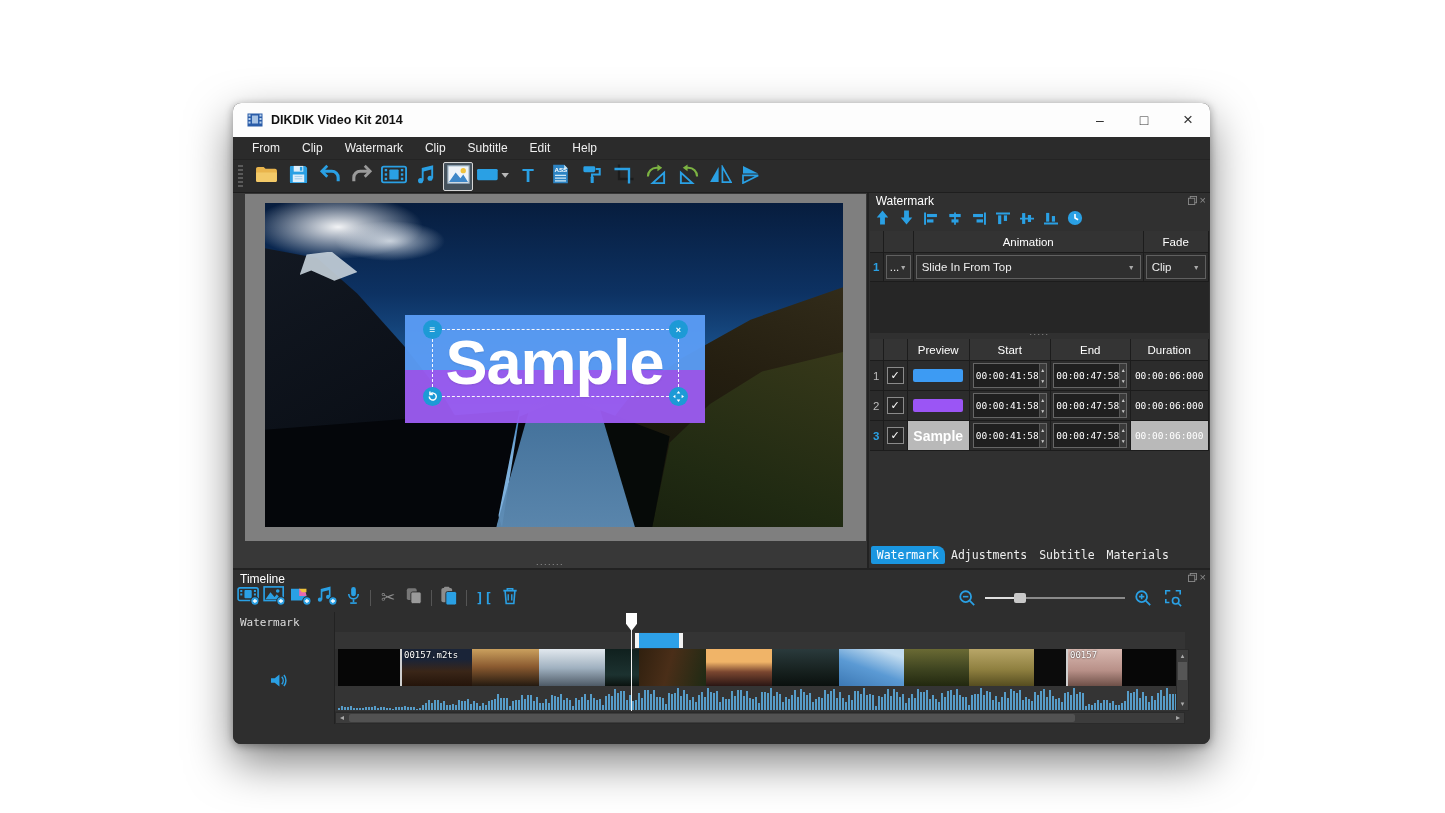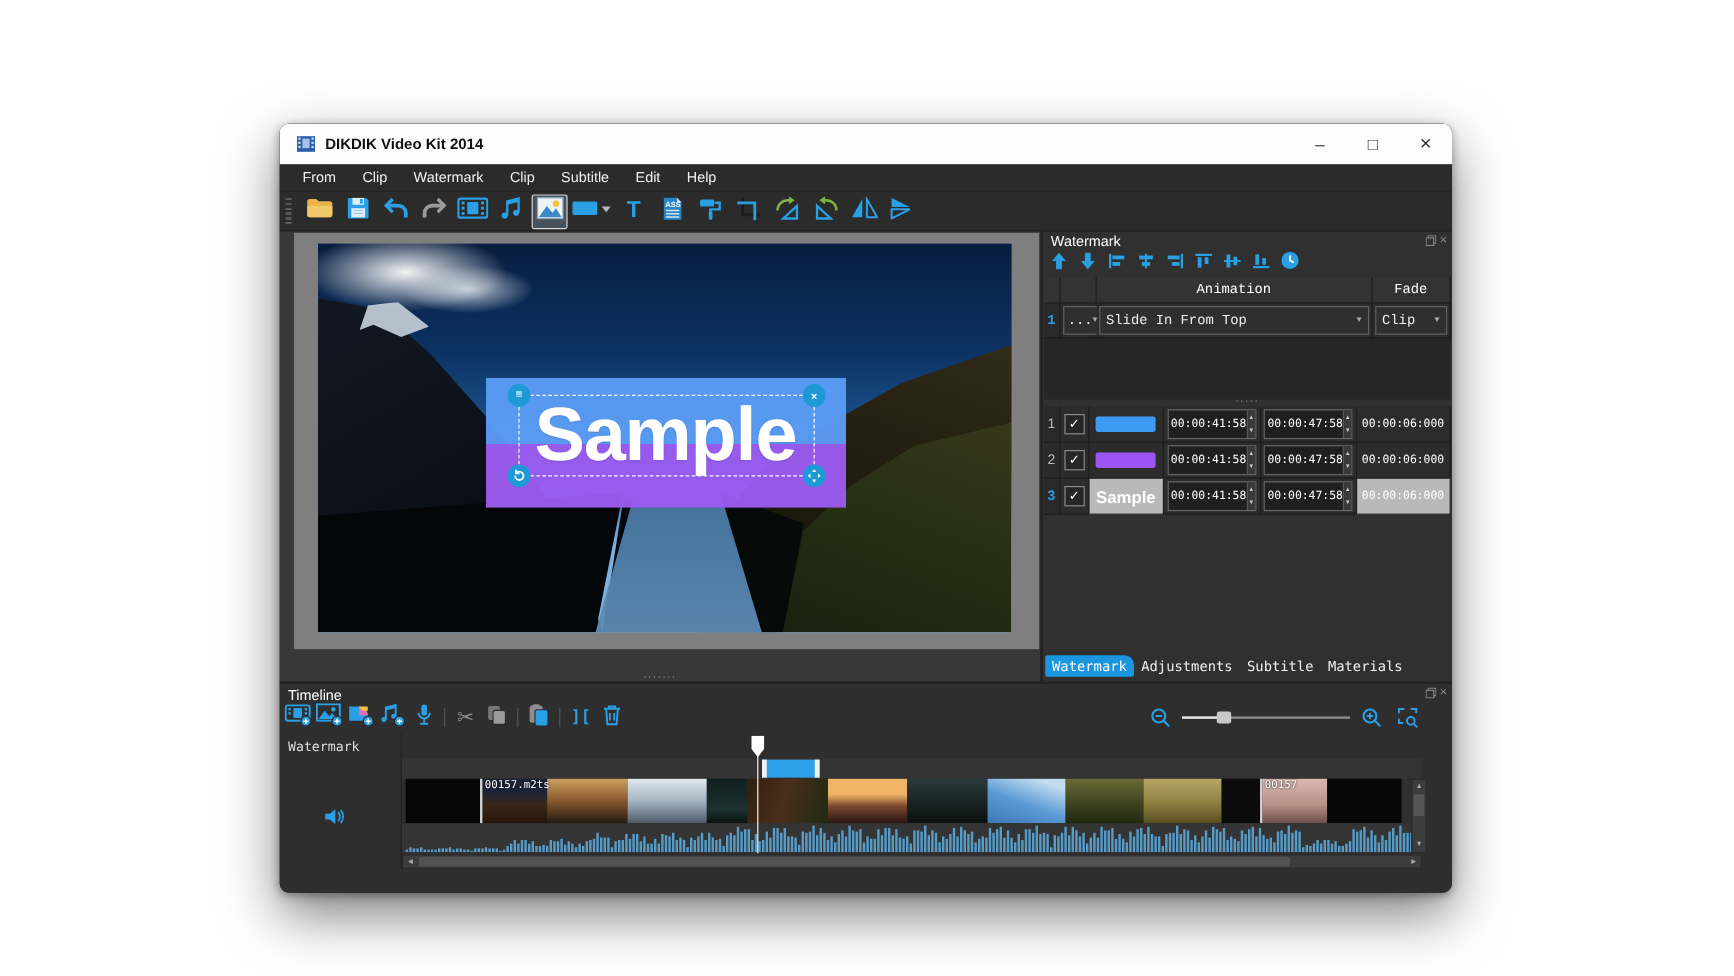--- a/index.html
+++ b/index.html
@@ -71,21 +71,21 @@
   .split-dots{position:absolute;left:0;right:0;bottom:1px;text-align:center;color:#9a9a9a;font-size:9px;letter-spacing:1px;line-height:6px;}
   
   .rpanel{width:342px;background:#303030;border-left:2px solid #222;position:relative;font-size:11.5px;}
   .rp-head{position:absolute;left:0;top:0;width:100%;height:16px;display:flex;align-items:center;}
   .rp-title{color:#fff;font-size:12px;margin-left:7px;}
   .mini-ic{margin-left:auto;display:flex;gap:3px;margin-right:4px;}
   .mini-ic span{color:#8a8a8a;font-size:9px;}
   .rp-tools{position:absolute;left:4px;top:15px;height:22px;display:flex;align-items:center;gap:4px;}
   .rp-tool{width:20px;height:20px;display:flex;align-items:center;justify-content:center;color:#2aa0e4;font-weight:700;font-size:15px;}
   .anim-wrap{position:absolute;left:1px;top:38px;width:339px;background:#262626;height:102px;}
-  .agrid{display:grid;grid-template-columns:14px 30px 230px 65px;font-family:Liberation Mono, monospace;}
+  .agrid{display:grid;grid-template-columns:14px 30px 230px 65px;}
   .agrid .hc{height:21px;background:#333;border:1px solid #1c1c1c;border-width:0 1px 1px 0;color:#fff;display:flex;align-items:center;justify-content:center;font-size:11.5px;}
   .agrid .rc{height:28px;border:1px solid #1c1c1c;border-width:0 1px 1px 0;display:flex;align-items:center;background:#2c2c2c;}
   .rownum{justify-content:center;color:#bbb;background:#2a2a2a !important;}
   .rownum.sel{color:#2aa0e4;font-weight:700;}
   .combo{display:flex;align-items:center;background:#2f2f2f;border:1px solid #606060;color:#eee;height:22px;margin:0 2px;flex:1;padding:0 5px;}
   .combo .arr{margin-left:auto;color:#aaa;font-size:7px;}
   .dots{position:absolute;left:0;width:100%;text-align:center;color:#8f8f8f;font-size:9px;letter-spacing:1px;line-height:7px;}
   .tt-wrap{position:absolute;left:1px;top:146px;width:339px;}
   .tgrid{display:grid;grid-template-columns:14px 24px 62px 81px 80px 78px;}
   .tgrid .hc{height:21px;background:#343434;border:1px solid #1c1c1c;border-width:0 1px 1px 0;color:#fff;display:flex;align-items:center;justify-content:center;}
@@ -453,20 +453,28 @@
               <span>Clip</span>
                 <span class="arr">▼</span>
             </span>
           </div>
         </div>
       </div>
 
       <div class="dots" style="top:138px;">·····</div>
 
       <div class="tt-wrap">
+        <div class="tgrid">
+          <div class="hc"></div>
+          <div class="hc"></div>
+          <div class="hc">Preview</div>
+          <div class="hc">Start</div>
+          <div class="hc">End</div>
+          <div class="hc">Duration</div>
+        </div>
         <div class="tgrid" id="tt-body">
             <div class="rc rownum">1</div>
             <div class="rc">
               <span class="cbox">✓</span>
             </div>
             <div class="rc">
               <span class="pv-bar" style="background:#3D9BF3"></span>
             </div>
             <div class="rc">
               <span class="spin">
@@ -689,21 +697,21 @@
           <path d="M2 5.5h4L11 1.5v13L6 10.5H2z" fill="#2aa0e4"></path>
           <path d="M13.5 4a6 6 0 0 1 0 8M15.8 2.2a9 9 0 0 1 0 11.6" stroke="#2aa0e4" stroke-width="1.6" fill="none"></path>
         </svg>
     </span>
 
     <div class="track-wm">
       <span class="wm-clip"></span>
     </div>
     <div class="track-video" id="video-track">
         <span class="thumb th-black" style="width:62px"></span>
-        <span class="thumb th-canyon clip-start" style="width:56px">
+        <span class="thumb th-canyon clip-start" style="width:72px">
           <span class="cliplabel">00157.m2ts</span>
         </span>
         <span class="thumb th-golden-clouds" style="width:67px"></span>
         <span class="thumb th-snow-mountain" style="width:66px"></span>
         <span class="thumb th-starry-arch" style="width:34px"></span>
         <span class="thumb th-redwood" style="width:67px"></span>
         <span class="thumb th-sunset-peaks" style="width:66px"></span>
         <span class="thumb th-misty-lake" style="width:67px"></span>
         <span class="thumb th-climber" style="width:65px"></span>
         <span class="thumb th-forest-floor" style="width:65px"></span>

